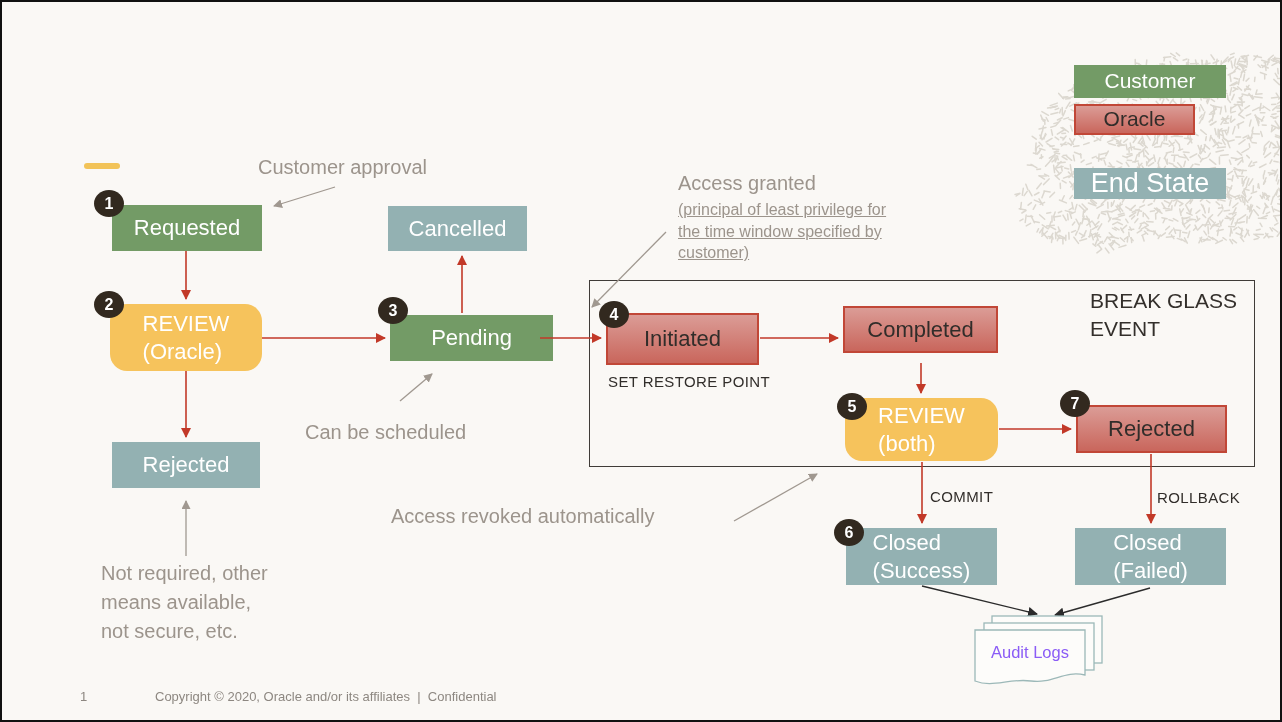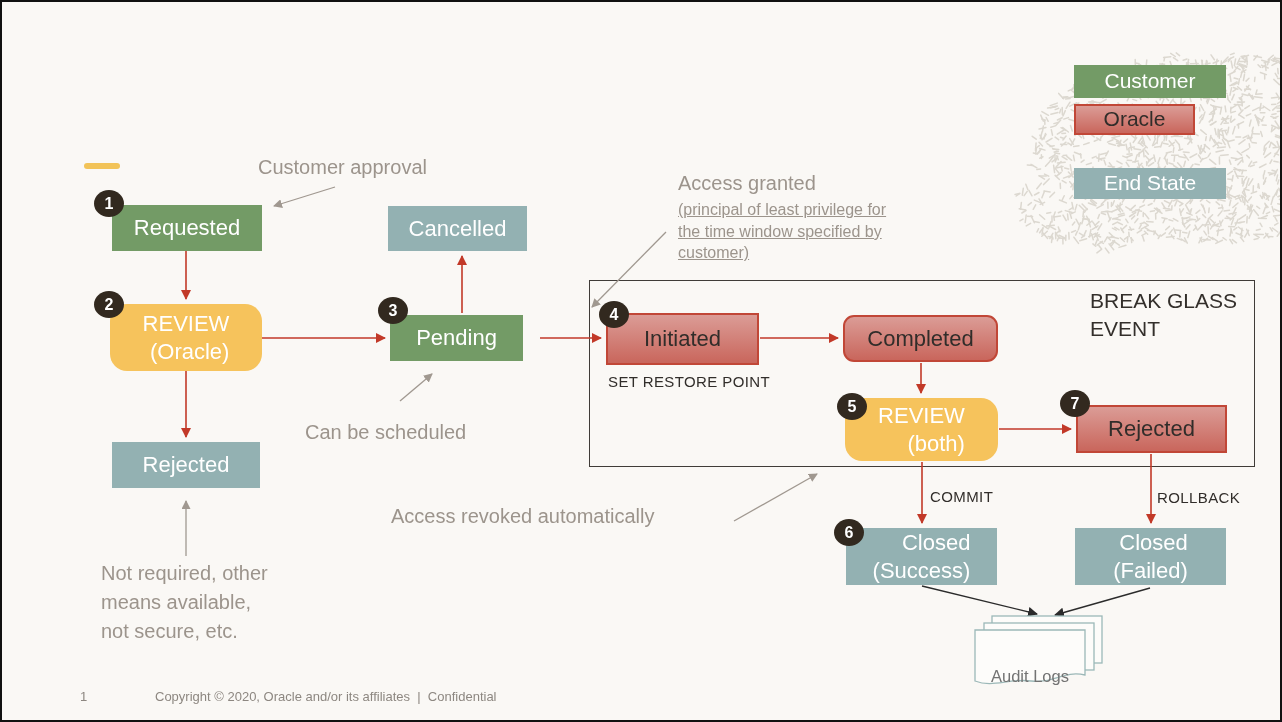--- a/index.html
+++ b/index.html
@@ -12,21 +12,21 @@
     overflow:hidden;
     font-family:"Liberation Sans","DejaVu Sans",sans-serif;
   }
   svg.layer{position:absolute;left:0;top:0;width:1282px;height:722px;pointer-events:none;}
   #texture-svg{z-index:0;}
   #arrow-svg{z-index:3;}
 
   .node{
     position:absolute;z-index:2;
     display:flex;align-items:center;justify-content:center;
-    text-align:right;font-size:22px;line-height:1.25;
+    text-align:left;font-size:22px;line-height:1.25;
     color:#fff;white-space:pre-line;box-sizing:border-box;
   }
   .green{background:var(--customer-green,#739b66);}
   .teal{background:var(--end-state-teal,#93b1b2);}
   .yellow{background:var(--review-yellow,#f6c35c);border-radius:17px;}
   .red{
     background:linear-gradient(var(--oracle-red-top,#db9c96),var(--oracle-red-bottom,#c9665c));
     border:2px solid var(--oracle-red-border,#c14737);
     color:var(--dark-text,#312d2a);
   }
@@ -44,32 +44,32 @@
     border:1.5px solid #403c38;box-sizing:border-box;background:transparent;
   }
   #breakglass-title{
     position:absolute;z-index:2;left:1088px;top:285px;width:175px;
     color:#332f2b;font-size:21px;line-height:1.35;white-space:pre-line;
   }
   
   #node-requested{left:110px;top:203px;width:150px;height:46px;}
   #node-review-oracle{left:108px;top:302px;width:152px;height:67px;}
   #node-cancelled{left:386px;top:204px;width:139px;height:45px;}
-  #node-pending{left:388px;top:313px;width:133px;height:46px;}
+  #node-pending{left:388px;top:313px;width:163px;height:46px;}
   #node-rejected-left{left:110px;top:440px;width:148px;height:46px;}
   #node-initiated{left:604px;top:311px;width:153px;height:52px;}
-  #node-completed{left:841px;top:313px;width:155px;height:47px;border-radius:11px;}
+  #node-completed{left:841px;top:304px;width:155px;height:47px;}
   #node-review-both{left:843px;top:396px;width:153px;height:63px;}
   #node-rejected-right{left:1074px;top:403px;width:151px;height:48px;}
   #node-closed-success{left:844px;top:526px;width:151px;height:57px;}
   #node-closed-failed{left:1073px;top:526px;width:151px;height:57px;}
   
   #legend-customer{left:1072px;top:63px;width:152px;height:33px;font-size:21px;}
   #legend-oracle{left:1072px;top:102px;width:121px;height:31px;font-size:21px;}
-  #legend-end-state{left:1072px;top:166px;width:152px;height:31px;font-size:21px;}
+  #legend-end-state{left:1072px;top:166px;width:152px;height:31px;font-size:27px;}
   
   #badge-1{left:92px;top:188px;}
   #badge-2{left:92px;top:289px;}
   #badge-3{left:376px;top:295px;}
   #badge-4{left:597px;top:299px;}
   #badge-5{left:835px;top:391px;}
   #badge-6{left:832px;top:517px;}
   #badge-7{left:1058px;top:388px;}
   
   #ann-customer-approval{left:256px;top:154px;}
@@ -79,22 +79,22 @@
   #ann-not-required{left:99px;top:557px;line-height:1.45;}
   #ann-access-revoked{left:389px;top:503px;}
   #lbl-set-restore{left:606px;top:371px;}
   #lbl-commit{left:928px;top:486px;}
   #lbl-rollback{left:1155px;top:487px;}
   #accent-dash{
     position:absolute;z-index:2;left:82px;top:161px;width:36px;height:6px;
     border-radius:3px;background:var(--accent-yellow,#f2c358);
   }
   #audit-label{
-    position:absolute;z-index:5;left:973px;top:665px;width:110px;
-    text-align:center;font-size:16.5px;color:#737373;
+    position:absolute;z-index:5;left:973px;top:641px;width:110px;
+    text-align:center;font-size:16.5px;color:#8b5cf6;
   }
   #footer{position:absolute;z-index:2;left:0;top:687px;width:100%;color:#8d8781;font-size:13px;}
   #footer .pg{position:absolute;left:78px;top:0;}
   #footer .copy{position:absolute;left:111px;top:0;white-space:pre;margin-left:42px;}
 </style>
 </head>
 <body>
 
 <div id="canvas">
 

